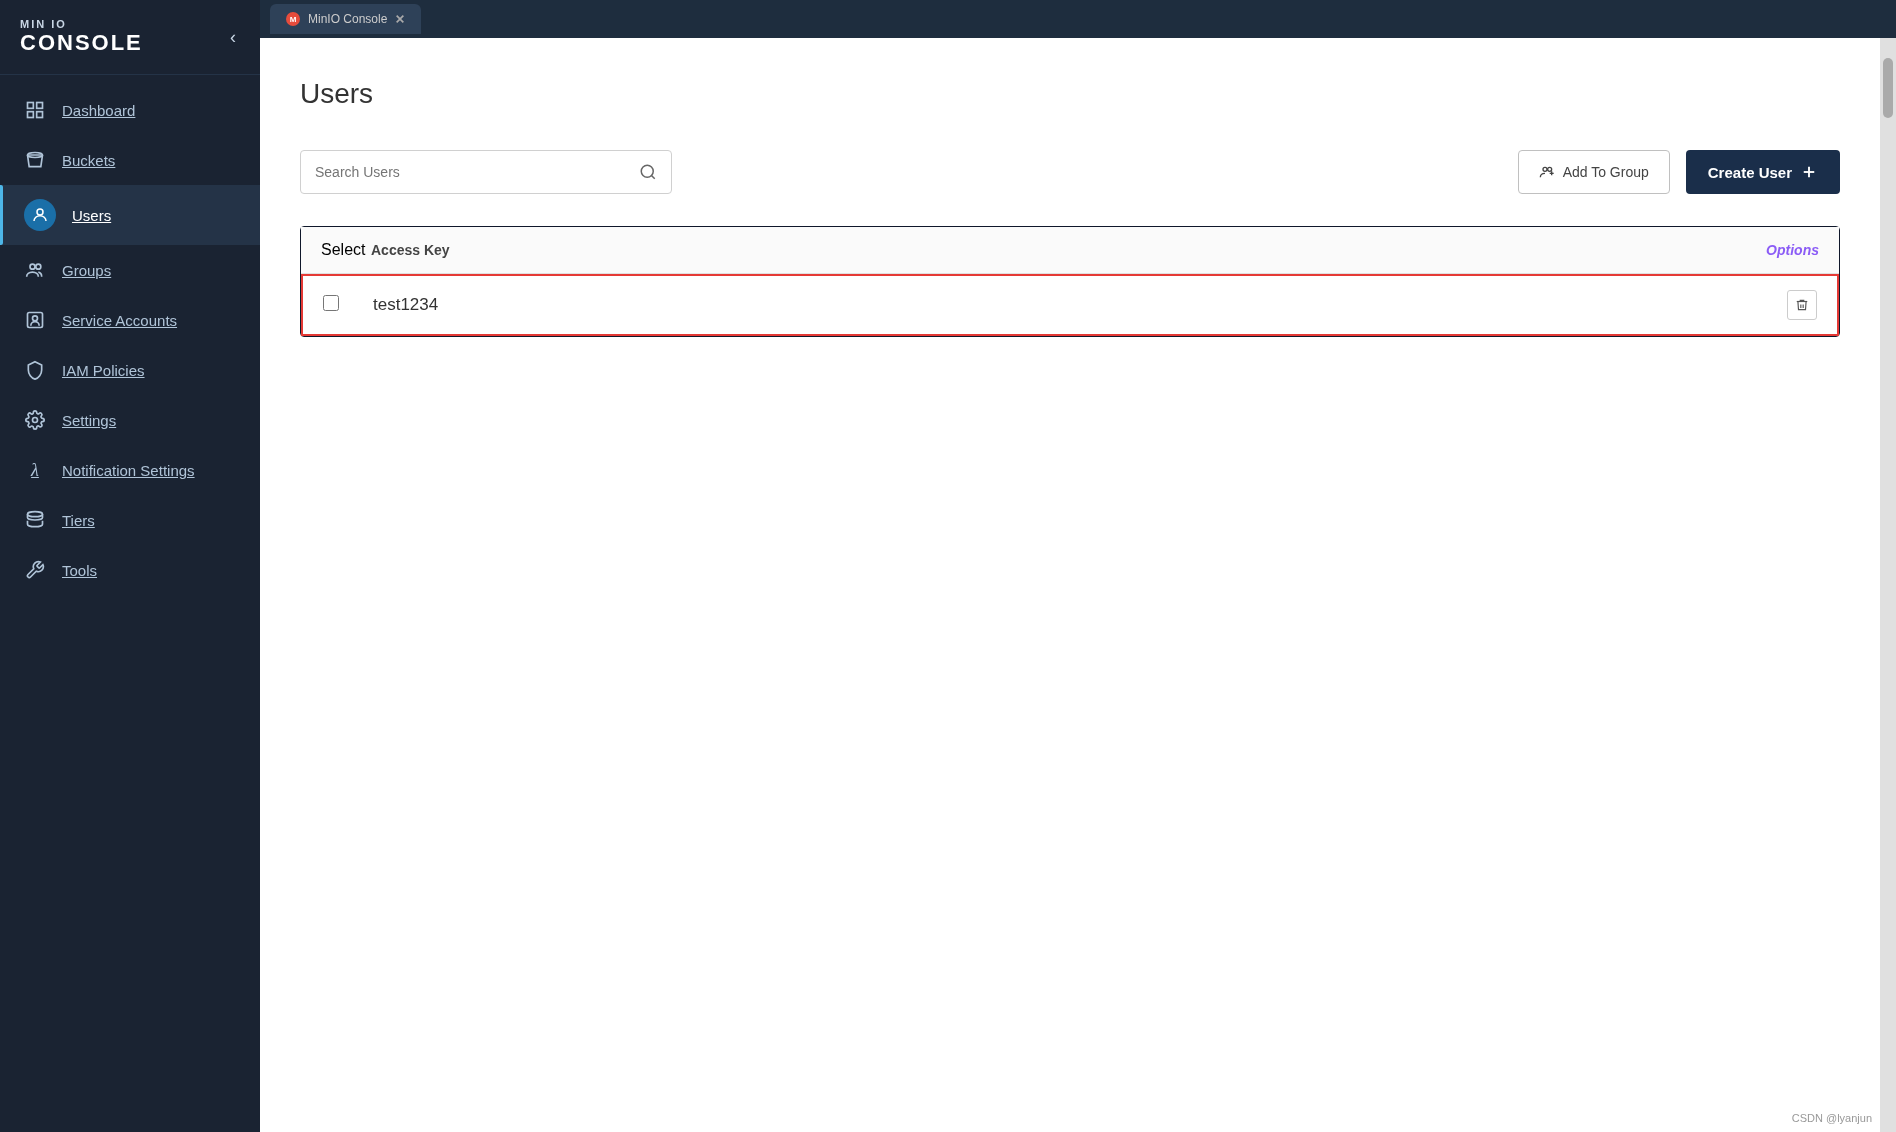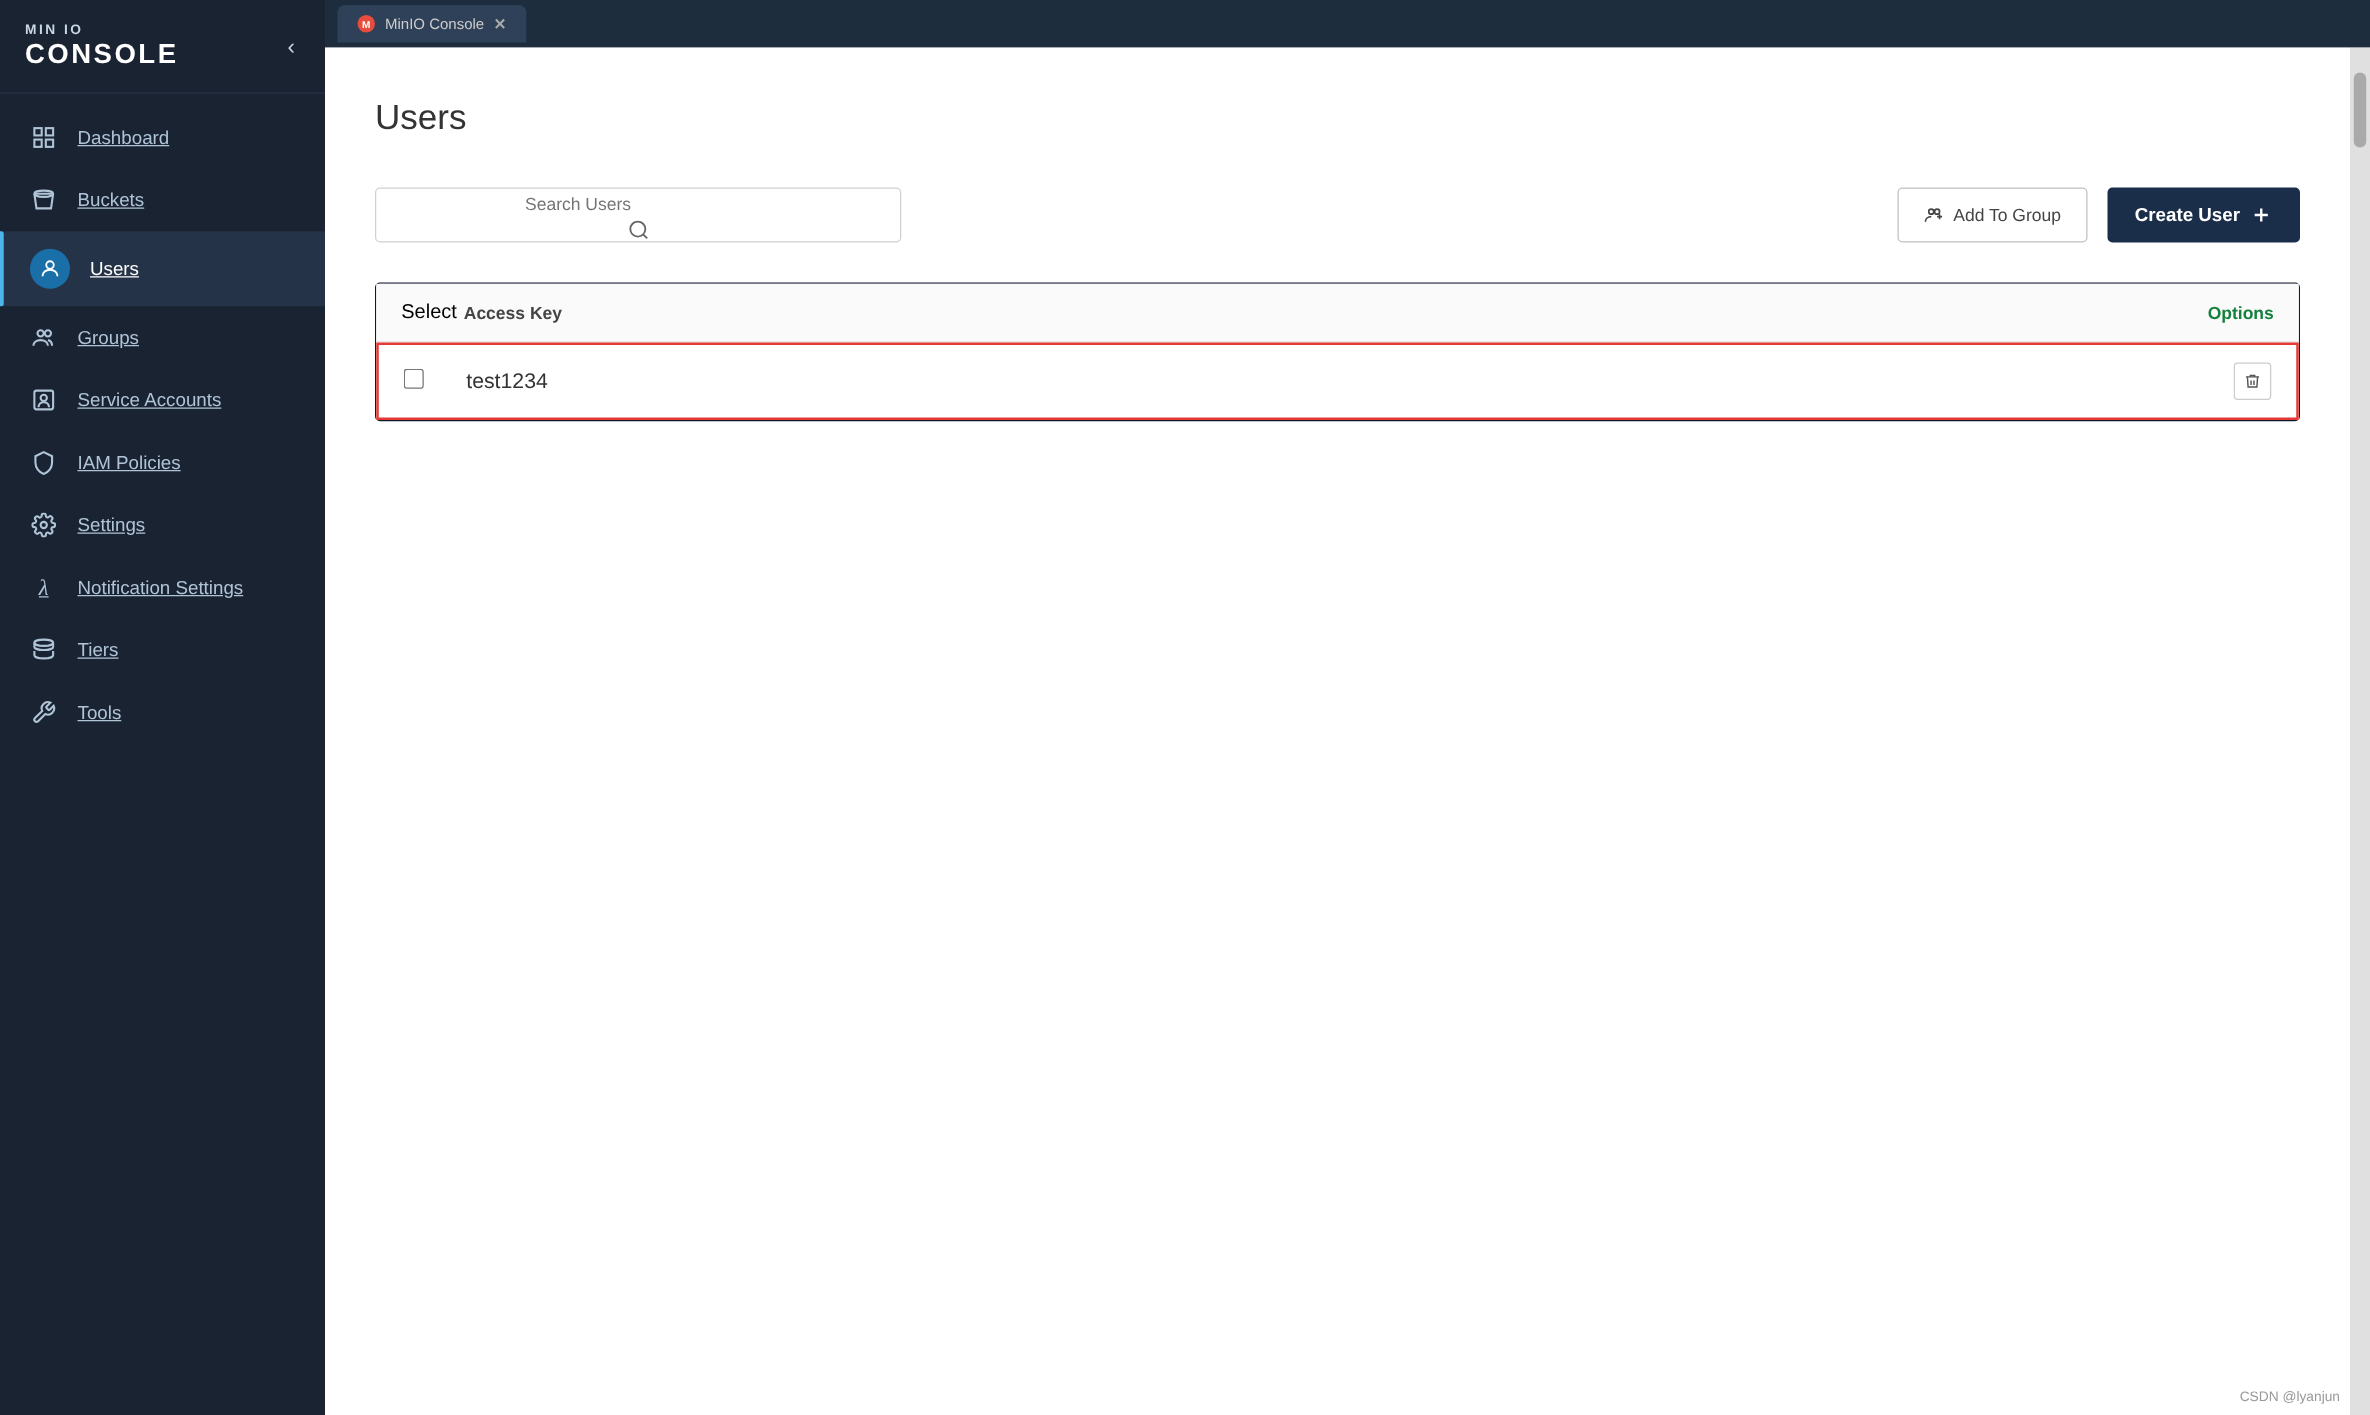--- a/index.html
+++ b/index.html
@@ -187,22 +187,21 @@
       margin-bottom: 32px;
     }
     .search-box {
       display: flex;
       align-items: center;
       border: 1px solid #d0d0d0;
       border-radius: 4px;
       padding: 0 14px;
       height: 44px;
       background: #fff;
-      width: 421px;
-      flex-direction: column;
+      width: 372px;
     }
     .search-input {
       border: none;
       outline: none;
       font-size: 14px;
       color: #666;
       flex: 1;
       background: transparent;
     }
     .search-icon-btn {
@@ -253,21 +252,21 @@
     }
     .table-header {
       display: flex;
       align-items: center;
       padding: 14px 20px;
       border-bottom: 1px solid #e0e0e0;
       background: #fafafa;
     }
     .col-select { width: 50px; }
     .col-access-key { flex: 1; font-weight: 700; color: #444; font-size: 14px; }
-    .col-options { width: 80px; text-align: right; font-weight: 600; color: #15803d; font-size: 14px; }
+    .col-options { width: 80px; text-align: right; font-weight: 600; color: #8b5cf6; font-size: 14px; font-style: italic; }
 
     .table-row {
       display: flex;
       align-items: center;
       padding: 14px 20px;
       border: 2px solid #e53935;
       background: #fff;
     }
     .row-checkbox {
       width: 50px;

